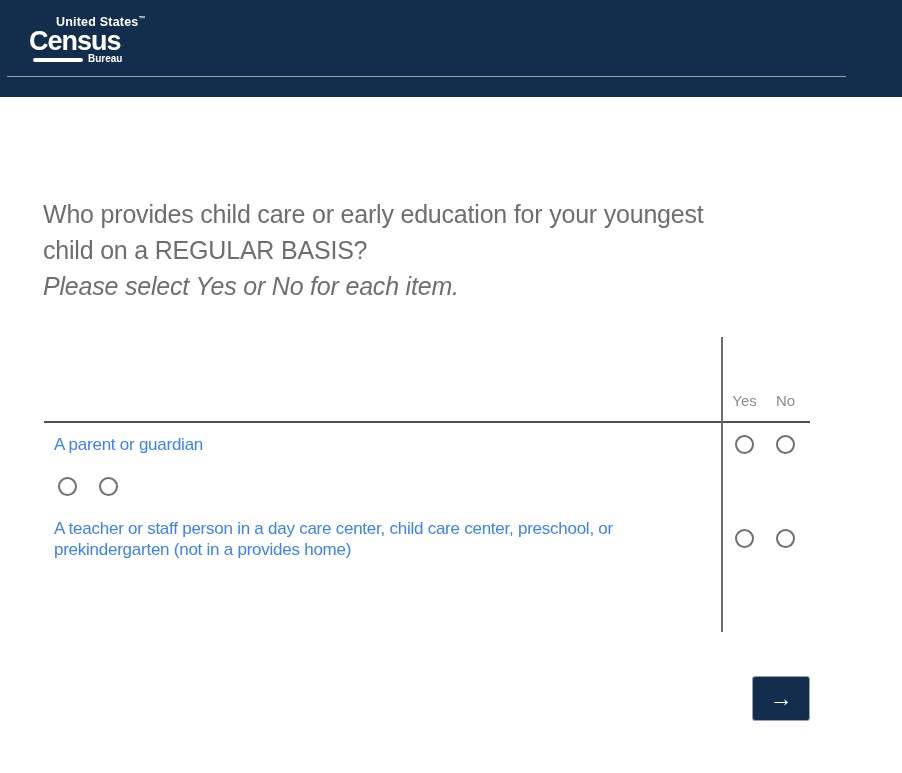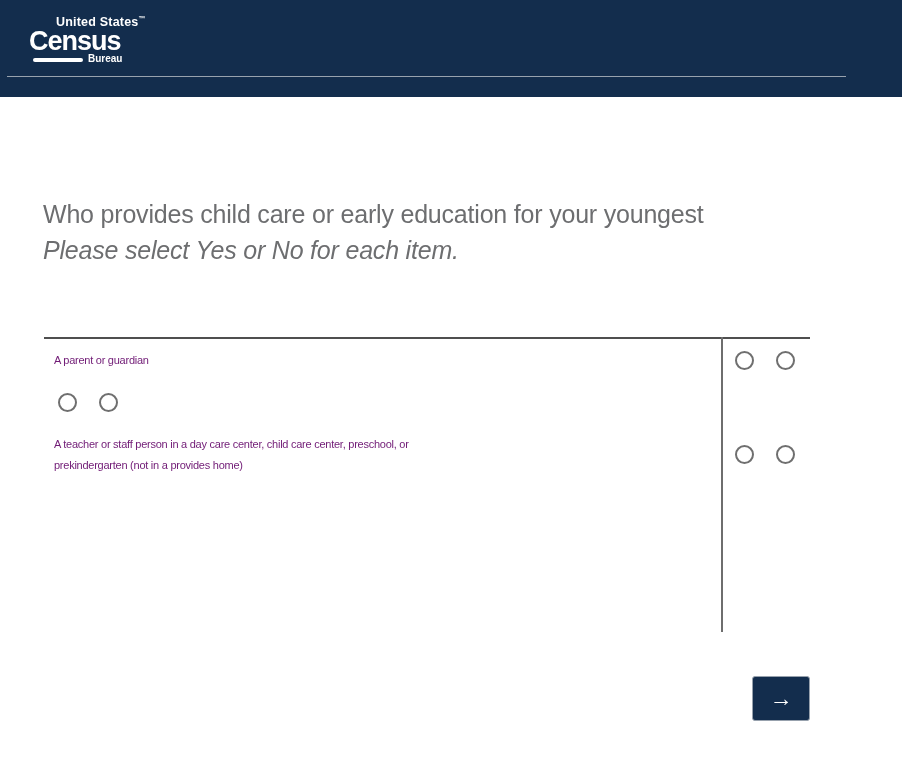--- a/index.html
+++ b/index.html
@@ -58,22 +58,22 @@
   .col-labels { width:89px; display:flex; align-items:flex-end; padding:0 0 12px 3px; }
   .col-label { width:41px; text-align:center; font-size:15px; color:#8c8d8f; }
   .tbody { border-top:2px solid #4f4f4f; }
   .trow { display:flex; }
   .trow:nth-child(1) { height:42px; }
   .trow:nth-child(2) { height:42px; }
   .trow:nth-child(3) { height:63px; }
   .trow:nth-child(4) { height:64px; }
   .tlabel {
     width:677px; padding:11px 20px 0 10px;
-    font-size:11px; line-height:21px; letter-spacing:-0.25px;
-    color:#701a75;
+    font-size:17px; line-height:21px; letter-spacing:-0.25px;
+    color:#3b82f6;
   }
   .tlabel-line { display:block; white-space:nowrap; }
   .tradios { width:89px; display:flex; align-items:center; padding-left:3px; }
   .radio-wrap { width:41px; display:flex; justify-content:center; }
   .radio {
     width:19px; height:19px;
     border:2px solid #6f6f6f; border-radius:50%;
     background:#ffffff; cursor:pointer;
   }
 
@@ -101,26 +101,34 @@
     <div class="logo-bottom">
       <span class="logo-bar"></span>
       <span class="logo-bureau">Bureau</span>
     </div>
   </div>
   <div class="header-divider"></div>
 </header>
 
 <section class="question">
   <span class="question-line">Who provides child care or early education for your youngest</span>
+  <span class="question-line">child on a REGULAR BASIS?</span>
   <span class="question-line instruction">Please select Yes or No for each item.</span>
 </section>
 
 <section class="qtable">
   <div class="vline"></div>
 
+  <div class="thead">
+    <div class="thead-spacer"></div>
+    <div class="col-labels">
+      <span class="col-label">Yes</span>
+      <span class="col-label">No</span>
+    </div>
+  </div>
 
   <div class="tbody">
 
     <div class="trow">
       <div class="tlabel">
         <span class="tlabel-line">A parent or guardian</span>
         <span class="tlabel-line"></span>
       </div>
       <div class="tradios">
         <span class="radio-wrap">

